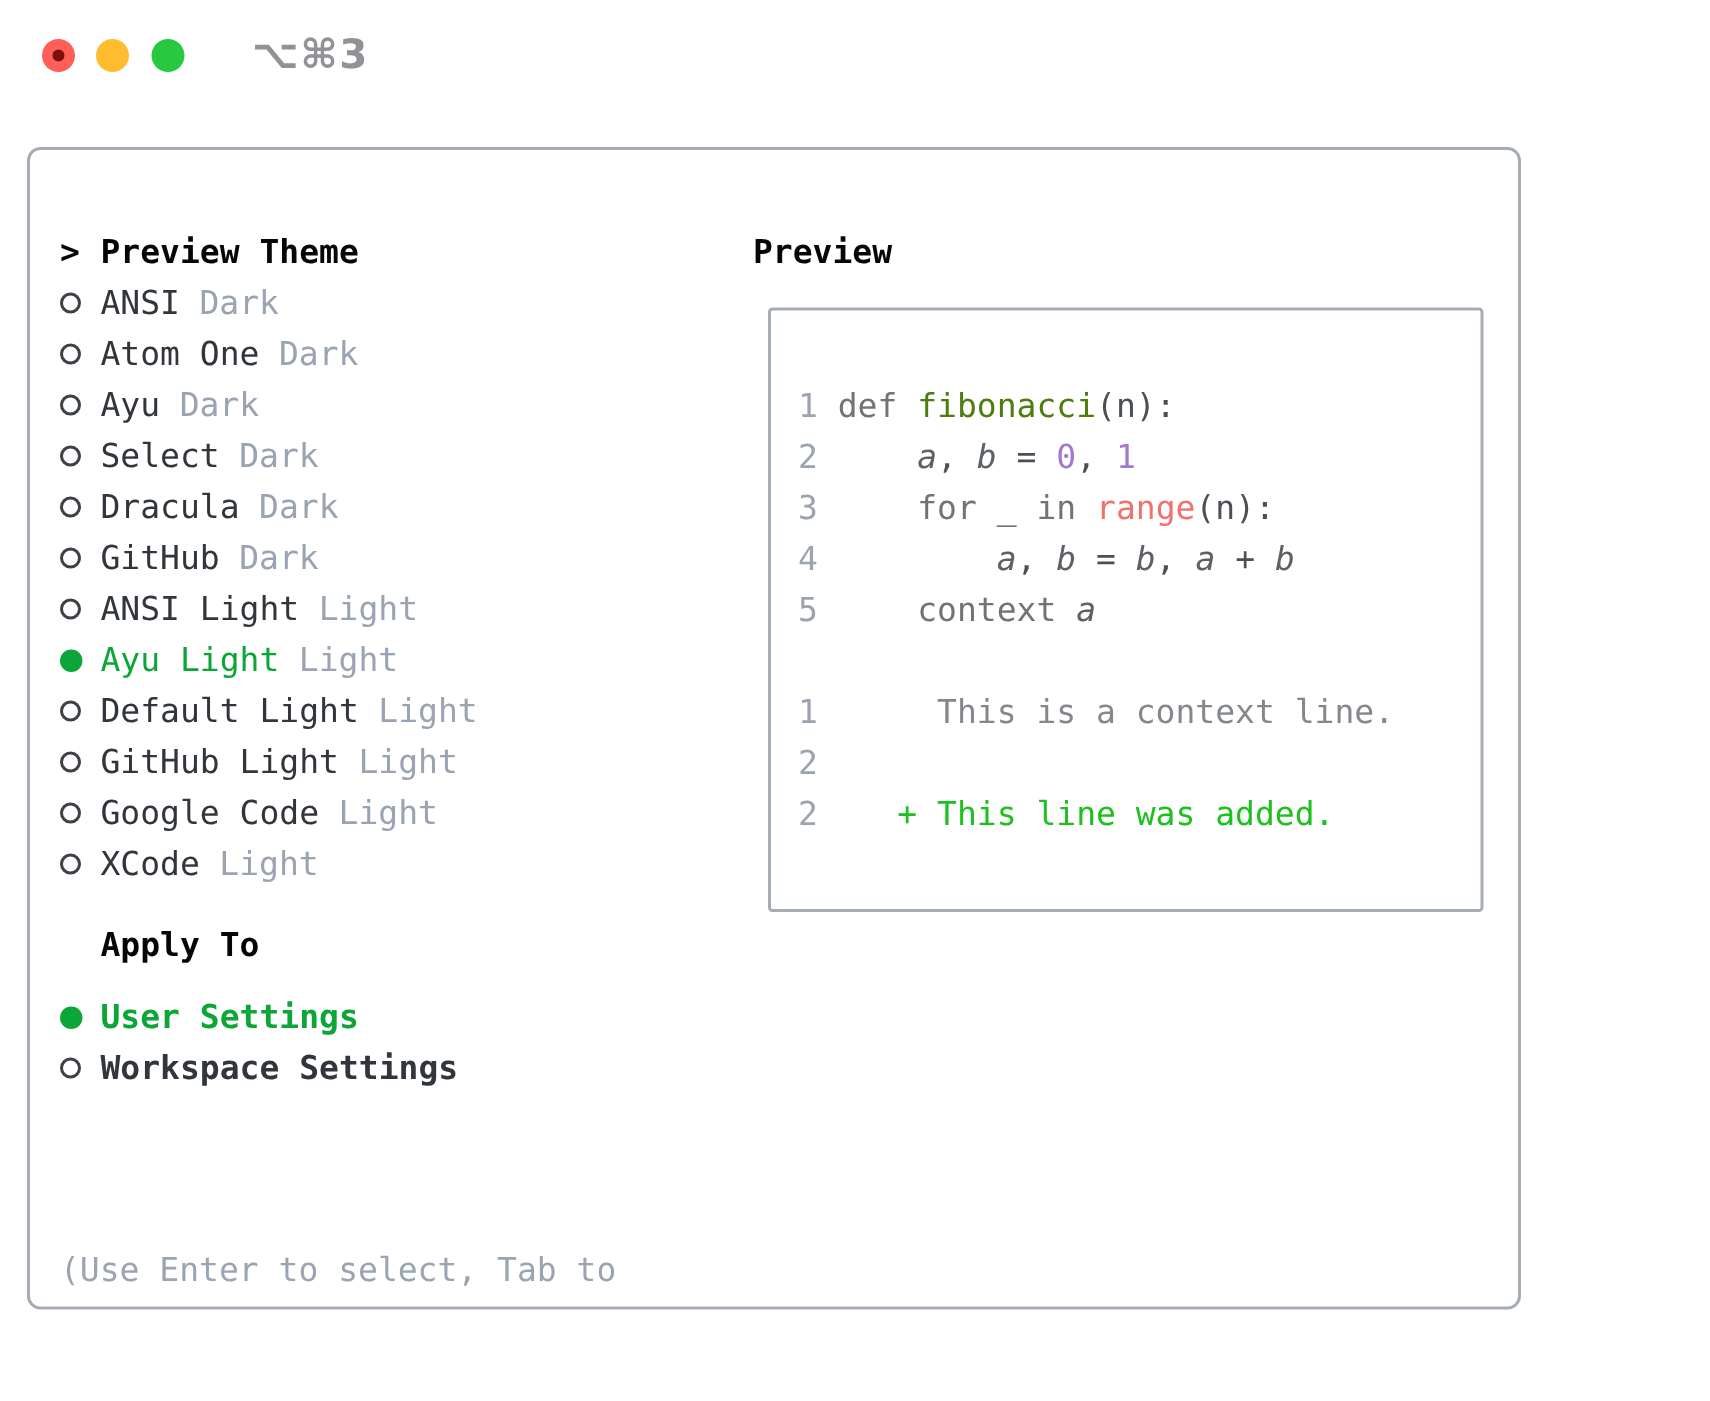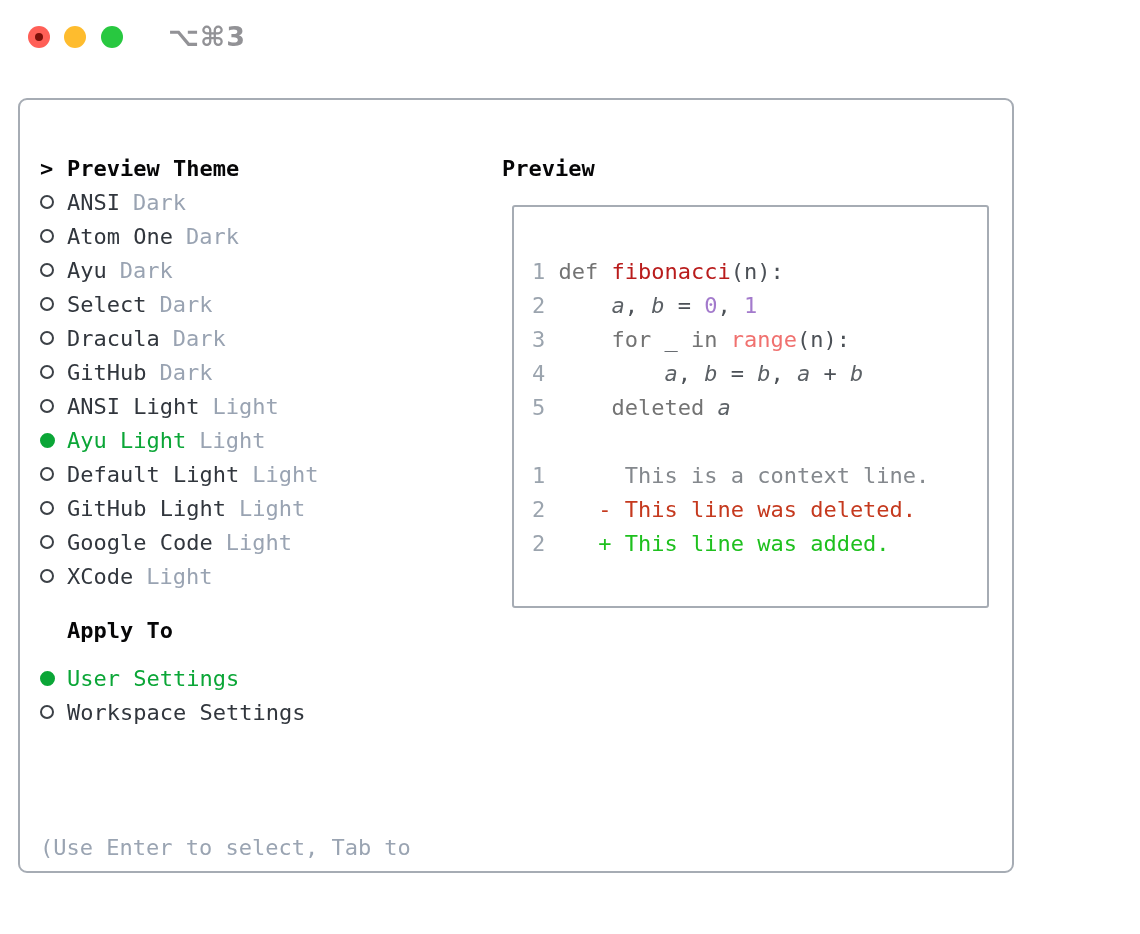--- a/index.html
+++ b/index.html
@@ -34,37 +34,37 @@
   .row{height:34px;display:flex;align-items:center;font-size:22px;color:#31363d;white-space:pre;}
   .marker{width:27px;flex:0 0 27px;display:flex;align-items:center;}
   .circle{width:14px;height:14px;border:2px solid #3c4147;border-radius:50%;box-sizing:border-box;background:transparent;}
   .circle.sel{background:#0ba637;border-color:#0ba637;width:15px;height:15px;}
   .hdr{font-weight:bold;color:#060607;}
   .prefix{font-weight:bold;color:#060607;}
   .gname{color:#0ba637;}
   .tag{color:#99a3b2;margin-left:13px;}
   .theme-list{position:absolute;left:20px;top:85px;}
   .apply-hdr{position:absolute;left:20px;top:513px;}
-  .apply-list{position:absolute;left:20px;top:561px;}
+  .apply-list{position:absolute;left:20px;top:561px;font-weight:bold;}
   .hint{
     position:absolute;left:20px;top:663px;
     font-size:22px;line-height:34px;color:#9aa4b2;white-space:pre;
   }
 
   
   .prev-hdr{position:absolute;left:482px;top:51px;}
   .pbox{
     position:absolute;left:492px;top:105px;width:477px;height:403px;
     border:2px solid #a6acb4;border-radius:3px;box-sizing:border-box;
     padding:47px 0 0 18px;overflow:hidden;background:#fff;
   }
   .cl{height:34px;font-size:22px;white-space:pre;display:flex;align-items:center;}
   .ln{width:2ch;flex:0 0 auto;color:#9ba4ae;}
   .tok-kw{color:#737373;}
-  .tok-fn{color:#b91c1c;}
+  .tok-fn{color:#4d7c0f;}
   .tok-call{color:#f0716f;}
   .tok-num{color:#a37acc;}
   .tok-fg{color:#4b5056;}
   .tok-var{color:#5c6166;font-style:italic;}
   .tok-ctx{color:#84888d;}
   .tok-del{color:#c5391e;}
   .tok-add{color:#1ec01e;}
 </style>
 </head>
 <body>
@@ -121,21 +121,21 @@
 
     <div class="prev-hdr">
       <div class="row"><span class="hdr">Preview</span></div>
     </div>
 
     <div class="pbox">
         <div class="cl"><span class="ln">1</span><span class="tok-kw">def</span><span class="tok-fg"> </span><span class="tok-fn">fibonacci</span><span class="tok-fg">(n):</span></div>
         <div class="cl"><span class="ln">2</span><span class="tok-fg">    </span><span class="tok-var">a</span><span class="tok-fg">, </span><span class="tok-var">b</span><span class="tok-fg"> = </span><span class="tok-num">0</span><span class="tok-fg">, </span><span class="tok-num">1</span></div>
         <div class="cl"><span class="ln">3</span><span class="tok-fg">    </span><span class="tok-kw">for</span><span class="tok-fg"> _ </span><span class="tok-kw">in</span><span class="tok-fg"> </span><span class="tok-call">range</span><span class="tok-fg">(n):</span></div>
         <div class="cl"><span class="ln">4</span><span class="tok-fg">        </span><span class="tok-var">a</span><span class="tok-fg">, </span><span class="tok-var">b</span><span class="tok-fg"> = </span><span class="tok-var">b</span><span class="tok-fg">, </span><span class="tok-var">a</span><span class="tok-fg"> + </span><span class="tok-var">b</span></div>
-        <div class="cl"><span class="ln">5</span><span class="tok-fg">    </span><span class="tok-kw">deleted</span><span class="tok-fg"> </span><span class="tok-var">a</span></div>
+        <div class="cl"><span class="ln">5</span><span class="tok-fg">    </span><span class="tok-kw">context</span><span class="tok-fg"> </span><span class="tok-var">a</span></div>
         <div class="cl"><span class="ln"></span></div>
         <div class="cl"><span class="ln">1</span><span class="tok-ctx">     This is a context line.</span></div>
-        <div class="cl"><span class="ln">2</span><span class="tok-del">   - This line was deleted.</span></div>
+        <div class="cl"><span class="ln">2</span></div>
         <div class="cl"><span class="ln">2</span><span class="tok-add">   + This line was added.</span></div>
       </div>
 
   </div>
 </div>
 
 </body></html>

